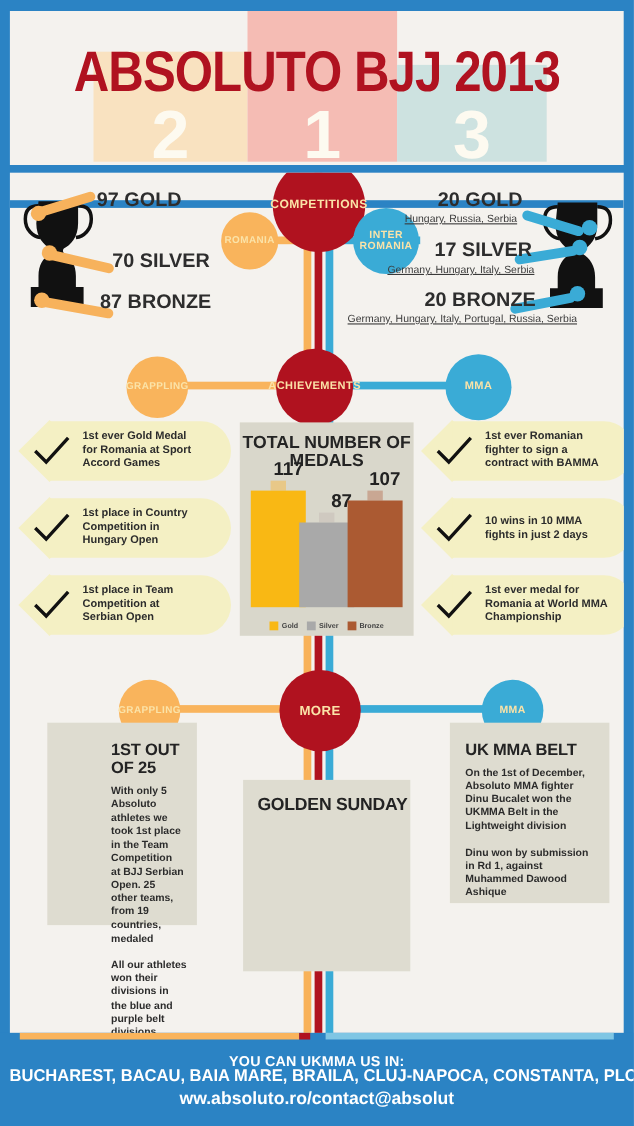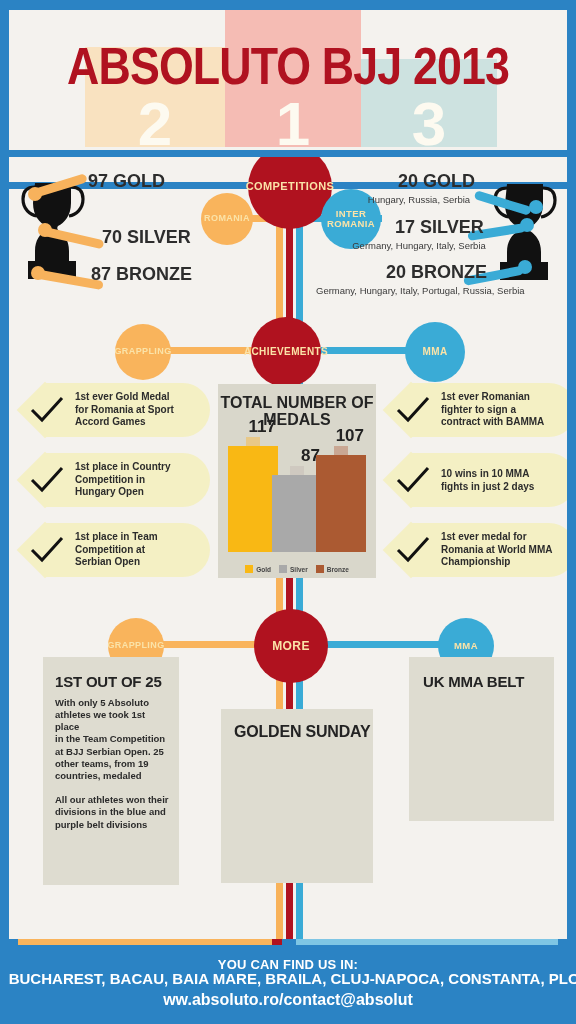--- a/index.html
+++ b/index.html
@@ -78,21 +78,21 @@
   .pdot { position: absolute; width: 14px; height: 14px; border-radius: 50%; }
 
   .medal-line {
     position: absolute;
     font-family: "Liberation Sans Narrow","Liberation Sans", sans-serif;
     font-weight: 700; color: #2d2d2d; white-space: nowrap;
   }
   .medal-sub {
     position: absolute;
     font-size: 9.5px; color: #3a3a3a; white-space: nowrap;
-    text-align: center; line-height: 1.15;
+    text-align: center; line-height: 1.15; text-decoration: underline;
   }
 
   
   .badge { position: absolute; height: 54px; }
   .badge .diam {
     position: absolute; left: 0; top: 7px;
     width: 40px; height: 40px; background: #f4f0c4;
     transform: rotate(45deg);
   }
   .badge .pill {
@@ -361,47 +361,57 @@
     <div class="hub hub-org" style="left:99px;top:461px;width:56px;height:56px;font-size:9px;">
       <span>GRAPPLING</span>
     </div>
     <div class="hub hub-red" style="left:245px;top:452px;width:74px;height:74px;font-size:12px;">
       <span>MORE</span>
     </div>
     <div class="hub hub-blue" style="left:429px;top:461px;width:56px;height:56px;font-size:9.5px;">
       <span>MMA</span>
     </div>
 
-    <div class="info-card" style="left:34px;top:500px;width:136px;height:228px;">
+    <div class="info-card" style="left:34px;top:500px;width:136px;height:184px;padding-left:46px;">
       <div class="info-head" style="margin:16px 0 7px 12px;font-size:15px;">1ST OUT OF 25</div>
       <div class="info-body" style="margin:0 9px 0 12px;">With only 5 Absoluto
 athletes we took 1st place
 in the Team Competition
 at BJJ Serbian Open. 25
 other teams, from 19
 countries, medaled
 
 All our athletes won their
 divisions in the blue and
 purple belt divisions</div>
     </div>
 
     <div class="info-card" style="left:212px;top:552px;width:152px;height:174px;">
       <div class="info-head" style="margin:14px 0 6px 13px;font-size:16px;">GOLDEN SUNDAY</div>
     </div>
 
     <div class="info-card" style="left:400px;top:500px;width:145px;height:164px;">
       <div class="info-head" style="margin:16px 0 7px 14px;font-size:15px;">UK MMA BELT</div>
+      <div class="info-body" style="margin:0 8px 0 14px;">On the 1st of December,
+Absoluto MMA fighter
+Dinu Bucalet won the
+UKMMA Belt in the
+Lightweight division
+
+Dinu won by submission
+in Rd 1, against
+Muhammed Dawood
+Ashique</div>
     </div>
 
   </div>
 
   <div class="footer">
     <div class="f-rule" style="left:18px;width:254px;background:#f9b45c;"></div>
     <div class="f-rule" style="left:272px;width:10px;background:#b0121f;"></div>
     <div class="f-rule" style="left:296px;width:262px;background:#7fc6e4;"></div>
 
-    <div class="f-head">YOU CAN FIND US IN:</div>
+    <div class="f-head">YOU CAN UKMMA US IN:</div>
     <div class="f-cities">BUCHAREST, BACAU, BAIA MARE, BRAILA, CLUJ-NAPOCA, CONSTANTA, PLOIESTI, TECUCI</div>
     <div class="f-url">ww.absoluto.ro/contact@absolut</div>
   </div>
 
 </div>
 
 </body></html>

